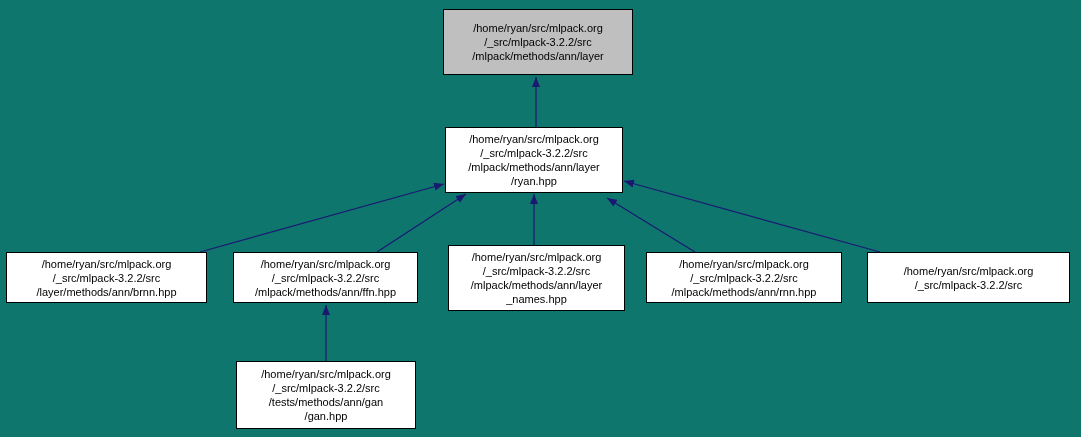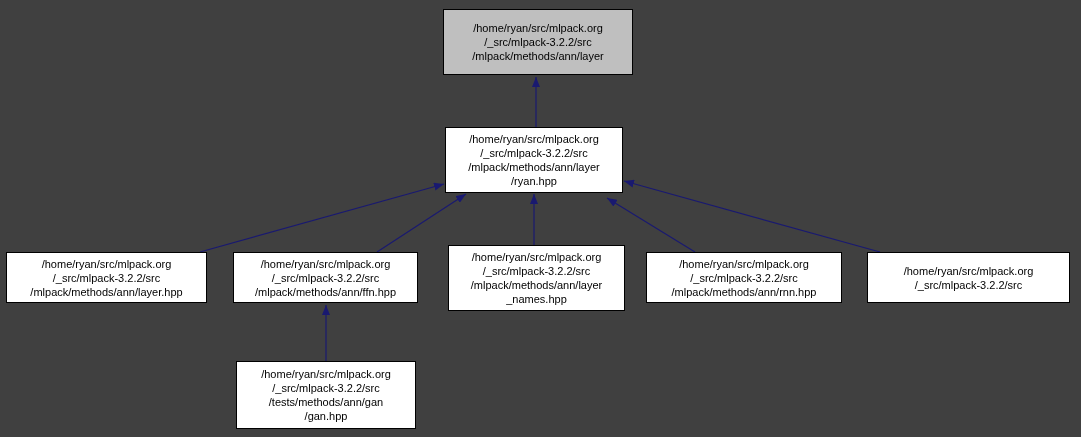--- a/index.html
+++ b/index.html
@@ -4,21 +4,21 @@
 <style>
   html, body {
     margin: 0;
     padding: 0;
     background: #ffffff;
   }
   .canvas {
     position: relative;
     width: 1081px;
     height: 437px;
-    background: #404040;
+    background: #0f766e;
     font-family: "Liberation Sans", sans-serif;
     overflow: hidden;
   }
   .edges {
     position: absolute;
     left: 0;
     top: 0;
     width: 1081px;
     height: 437px;
     pointer-events: none;
@@ -84,21 +84,21 @@
   <div class="node" id="n-layer">
     <div class="ln">/home/ryan/src/mlpack.org</div>
     <div class="ln">/_src/mlpack-3.2.2/src</div>
     <div class="ln">/mlpack/methods/ann/layer</div>
     <div class="ln">/ryan.hpp</div>
   </div>
 
   <div class="node" id="n-brnn">
     <div class="ln">/home/ryan/src/mlpack.org</div>
     <div class="ln">/_src/mlpack-3.2.2/src</div>
-    <div class="ln">/mlpack/methods/ann/layer.hpp</div>
+    <div class="ln">/layer/methods/ann/brnn.hpp</div>
   </div>
 
   <div class="node" id="n-ffn">
     <div class="ln">/home/ryan/src/mlpack.org</div>
     <div class="ln">/_src/mlpack-3.2.2/src</div>
     <div class="ln">/mlpack/methods/ann/ffn.hpp</div>
   </div>
 
   <div class="node" id="n-layer-names">
     <div class="ln">/home/ryan/src/mlpack.org</div>

